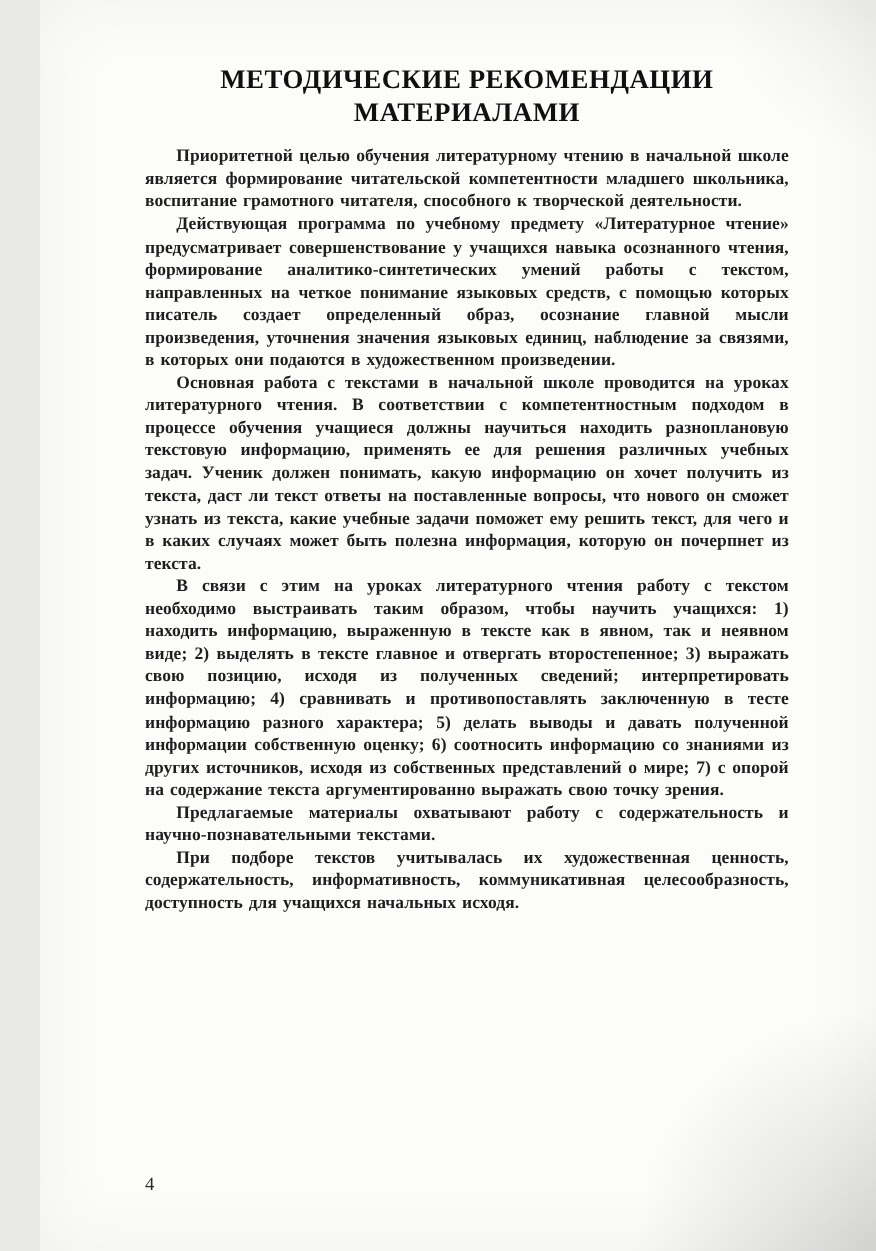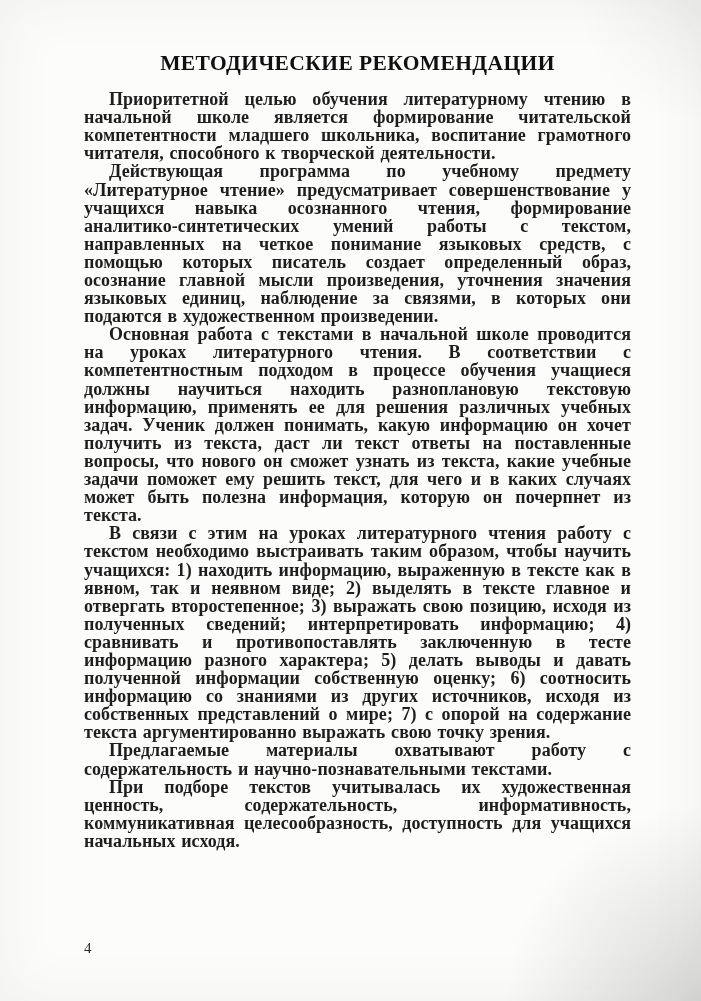--- a/index.html
+++ b/index.html
@@ -18,36 +18,37 @@
     position: absolute;
     inset: 0;
     box-sizing: border-box;
     background:
       radial-gradient(circle at 100% 100%, rgba(90,90,88,0.22), rgba(90,90,88,0) 16%),
       radial-gradient(circle at 100% 0%, rgba(120,120,118,0.10), rgba(120,120,118,0) 10%),
       linear-gradient(#fcfcfb, #fcfcfb);
     box-shadow: inset 0 0 55px rgba(80,80,78,0.07);
     padding: 50px 70px 10px 84px;
     color: #1c1c1c;
+    margin-left: 32px;
   }
   .title {
     text-align: center;
     font-weight: bold;
     font-size: 21.5px;
     line-height: 1.26;
     letter-spacing: 0.4px;
     color: #101010;
     margin: 0 0 13px 0;
   }
   .title-line { display: block; }
   .body-text p {
     margin: 0;
     text-align: justify;
     text-indent: 25px;
-    font-size: 18px;
+    font-size: 14px;
     line-height: 18.1px;
     font-weight: bold;
     letter-spacing: 0.05px;
     word-spacing: 1.2px;
     color: #1e1e1e;
     hyphens: auto;
     -webkit-hyphens: auto;
   }
   .page-number {
     position: absolute;
@@ -58,20 +59,21 @@
     color: #2a2a2a;
   }
 </style>
 </head>
 <body>
 
 <div class="page">
 
   <h1 class="title">
     <span class="title-line">МЕТОДИЧЕСКИЕ РЕКОМЕНДАЦИИ</span>
+    <span class="title-line">МАТЕРИАЛАМИ</span>
   </h1>
 
   <main class="body-text">
     <p>Приоритетной целью обучения литературному чтению в начальной школе является формирование читательской компетентности младшего школьника, воспитание грамотного читателя, способного к творческой деятельности.</p>
     <p>Действующая программа по учебному предмету «Литературное чтение» предусматривает совершенствование у учащихся навыка осознанного чтения, формирование аналитико-синтетических умений работы с текстом, направленных на четкое понимание языковых средств, с помощью которых писатель создает определенный образ, осознание главной мысли произведения, уточнения значения языковых единиц, наблюдение за связями, в которых они подаются в художественном произведении.</p>
     <p>Основная работа с текстами в начальной школе проводится на уроках литературного чтения. В соответствии с компетентностным подходом в процессе обучения учащиеся должны научиться находить разноплановую текстовую информацию, применять ее для решения различных учебных задач. Ученик должен понимать, какую информацию он хочет получить из текста, даст ли текст ответы на поставленные вопросы, что нового он сможет узнать из текста, какие учебные задачи поможет ему решить текст, для чего и в каких случаях может быть полезна информация, которую он почерпнет из текста.</p>
     <p>В связи с этим на уроках литературного чтения работу с текстом необходимо выстраивать таким образом, чтобы научить учащихся: 1) находить информацию, выраженную в тексте как в явном, так и неявном виде; 2) выделять в тексте главное и отвергать второстепенное; 3) выражать свою позицию, исходя из полученных сведений; интерпретировать информацию; 4) сравнивать и противопоставлять заключенную в тесте информацию разного характера; 5) делать выводы и давать полученной информации собственную оценку; 6) соотносить информацию со знаниями из других источников, исходя из собственных представлений о мире; 7) с опорой на содержание текста аргументированно выражать свою точку зрения.</p>
     <p>Предлагаемые материалы охватывают работу с содержательность и научно-познавательными текстами.</p>
     <p>При подборе текстов учитывалась их художественная ценность, содержательность, информативность, коммуникативная целесообразность, доступность для учащихся начальных исходя.</p>
   </main>

